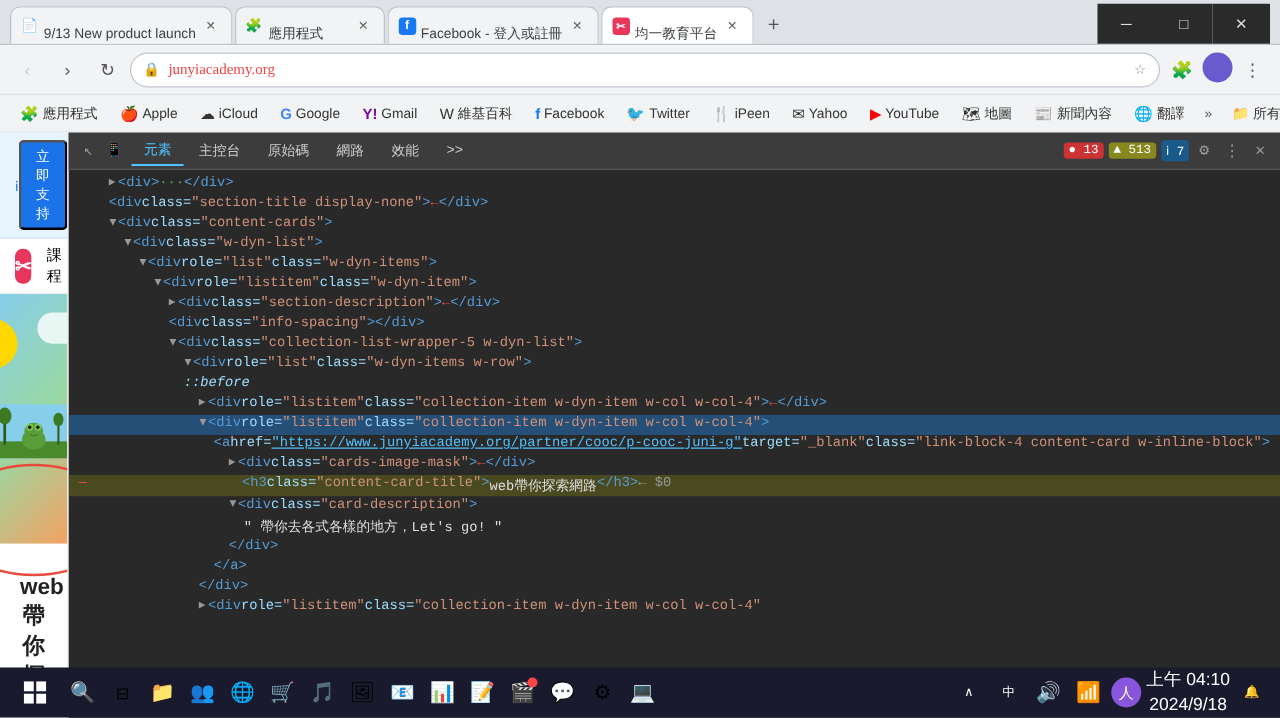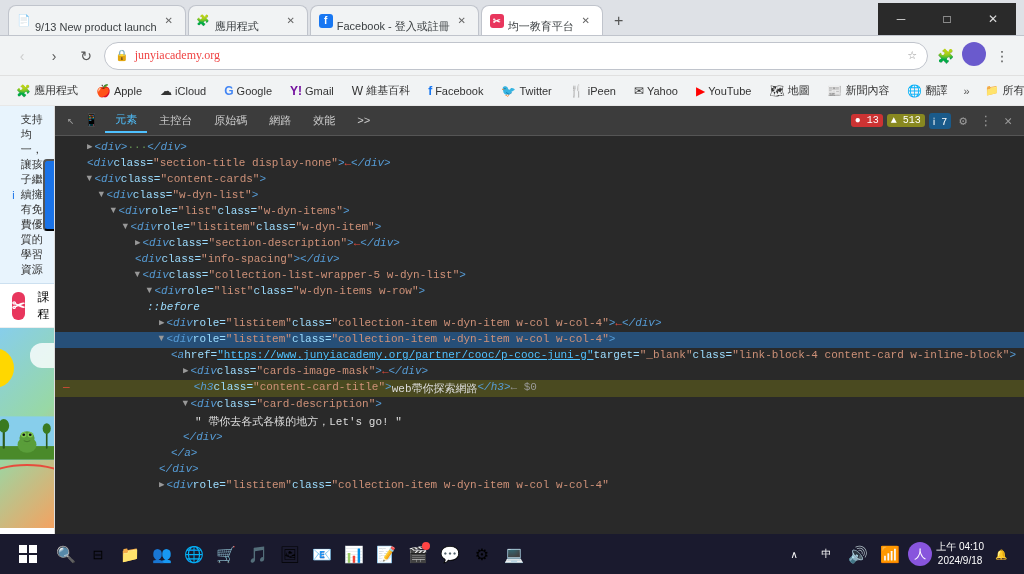--- a/index.html
+++ b/index.html
@@ -3,21 +3,21 @@
   <meta charset="utf-8">
   <style>
     * { margin: 0; padding: 0; box-sizing: border-box; }
     body { width: 1024px; height: 574px; overflow: hidden; font-family: 'Segoe UI', Arial, sans-serif; background: #f0f0f0; font-size: 12px; }
 
     
     .taskbar { position: absolute; bottom: 0; left: 0; width: 100%; height: 40px; background: #1a1a2e; display: flex; align-items: center; justify-content: space-between; z-index: 100; padding: 0 8px; }
     .taskbar-left { display: flex; align-items: center; gap: 4px; }
     .taskbar-icon { width: 28px; height: 28px; display: flex; align-items: center; justify-content: center; border-radius: 4px; cursor: pointer; font-size: 16px; }
     .start-btn { width: 40px; height: 40px; display: flex; align-items: center; justify-content: center; color: white; font-size: 20px; }
-    .taskbar-time { color: white; font-size: 10px; text-align: center; line-height: 1.4; }
+    .taskbar-time { color: white; font-size: 14px; text-align: center; line-height: 1.4; }
     .sys-tray { display: flex; align-items: center; gap: 4px; color: white; font-size: 10px; }
     .notification-dot { width: 8px; height: 8px; background: #ff4444; border-radius: 50%; position: absolute; top: 2px; right: 2px; }
 
     
     .tab-bar { height: 36px; background: #dee1e6; display: flex; align-items: flex-end; padding: 0 8px; gap: 2px; border-bottom: 1px solid #c0c4cc; }
     .tab { height: 30px; min-width: 120px; max-width: 200px; background: #f1f3f4; border-radius: 8px 8px 0 0; display: flex; align-items: center; padding: 0 8px; gap: 4px; font-size: 11px; color: #3c4043; cursor: pointer; border: 1px solid #c0c4cc; border-bottom: none; position: relative; }
     .tab.active { background: white; z-index: 1; }
     .tab-favicon { width: 14px; height: 14px; border-radius: 2px; flex-shrink: 0; }
     .tab-title { flex: 1; overflow: hidden; text-overflow: ellipsis; white-space: nowrap; margin-top: 12px; }
     .tab-close { width: 16px; height: 16px; border-radius: 50%; display: flex; align-items: center; justify-content: center; font-size: 10px; color: #666; flex-shrink: 0; }
@@ -69,21 +69,21 @@
     .devtools-content { flex: 1; overflow-y: auto; padding: 4px 0; }
     .devtools-content::-webkit-scrollbar { width: 6px; }
     .devtools-content::-webkit-scrollbar-track { background: #292929; }
     .devtools-content::-webkit-scrollbar-thumb { background: #555; }
 
     .code-line { padding: 1px 8px; display: flex; align-items: flex-start; gap: 0; min-height: 16px; cursor: pointer; color: #ddd; }
     .code-line.highlighted { background: #4a4a20; }
     .indent { display: inline-block; width: 12px; flex-shrink: 0; }
     .triangle { color: #999; cursor: pointer; margin-right: 2px; font-size: 9px; }
     .triangle.expanded { transform: rotate(90deg); display: inline-block; }
-    .tag { color: #569cd6; font-style: italic; }
+    .tag { color: #569cd6; }
     .attr { color: #9cdcfe; }
     .attr-val { color: #ce9178; }
     .comment { color: #6a9955; }
     .tag-text { color: #ddd; }
     .dash { color: #e74c3c; }
     .selected-line { background: #264f78; }
 
     
     .frog-scene { width: 100%; height: 100%; display: flex; align-items: center; justify-content: center; position: relative; }
     .sun { position: absolute; top: 20px; right: 40px; width: 40px; height: 40px; background: #FFD700; border-radius: 50%; }
@@ -212,21 +212,20 @@
     </div>
   </div>
 
   <div class="main-content">
 
     <div class="webpage">
 
       <div class="notice-bar">
         <div class="notice-text">
           <span style="color:#1a73e8;">ℹ</span>
-          <span>支持均一，讓孩子繼續擁有免費優質的學習資源</span>
         </div>
         <button class="support-btn">立即支持</button>
       </div>
 
       <div class="site-nav">
         <div class="site-logo">✂</div>
         <div class="nav-learn">
           <span>課程</span>
         </div>
 

